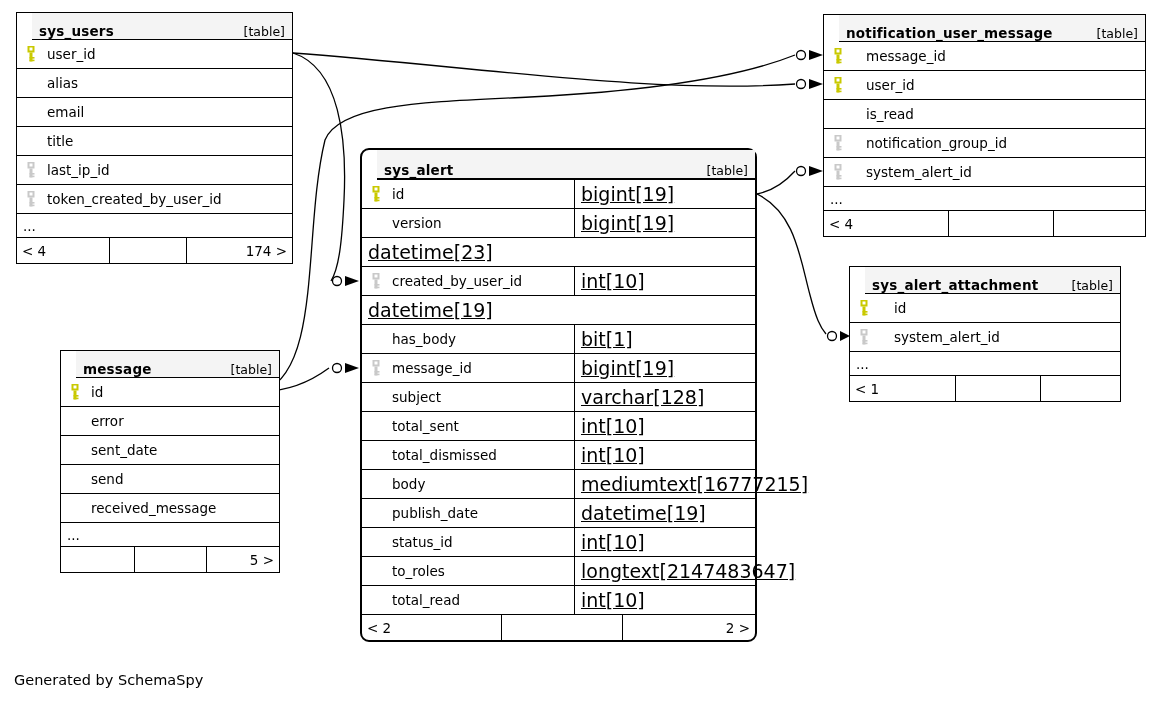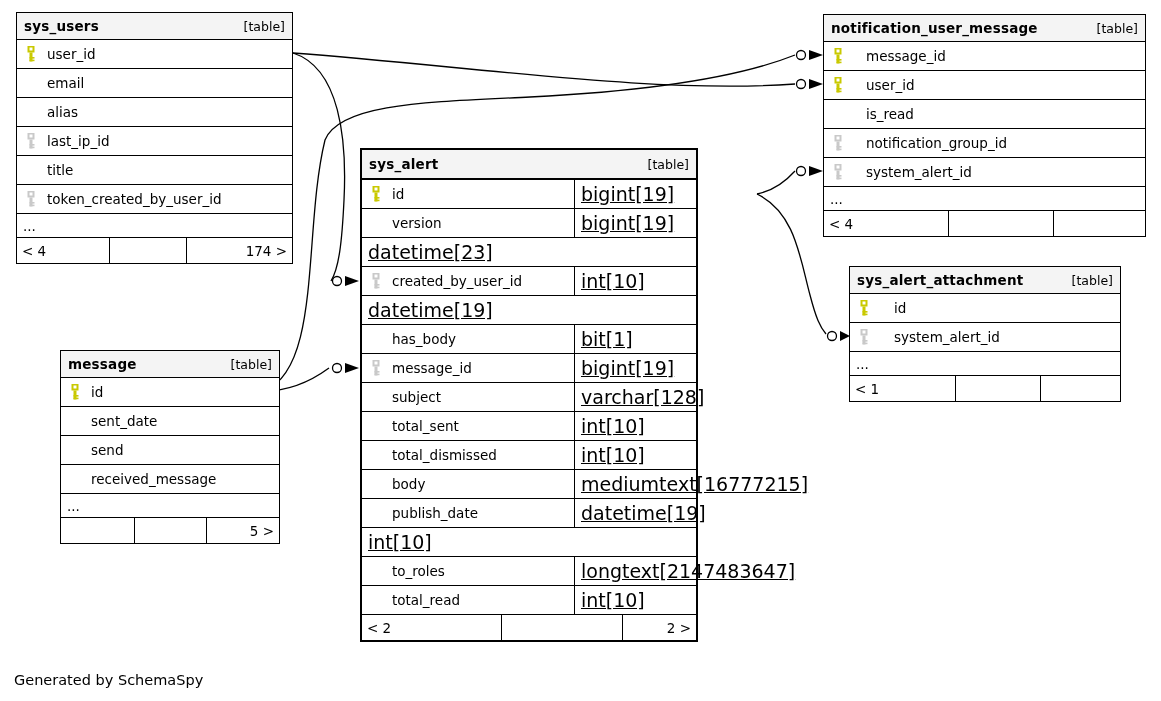--- a/index.html
+++ b/index.html
@@ -3,21 +3,21 @@
 <meta charset="utf-8">
 <style>
   html,body{margin:0;padding:0;background:#fff;}
   #canvas{position:relative;width:1161px;height:701px;background:#ffffff;overflow:hidden;
           font-family:"DejaVu Sans","Liberation Sans",sans-serif;color:#000;}
   #edges{position:absolute;left:0;top:0;width:1161px;height:701px;}
 
   .tbl{position:absolute;background:#fff;border:1.3px solid #000;box-sizing:border-box;}
   .tbl.focus{border:2.5px solid #000;}
   .hdr{height:27px;background:#f4f4f4;border-bottom:1.3px solid #000;display:flex;
-       align-items:center;justify-content:space-between;padding:0 7px;box-sizing:border-box;}
+       align-items:flex-end;justify-content:space-between;padding:0 7px;box-sizing:border-box;margin-left:15px;}
   .focus .hdr{height:30px;border-bottom:2px solid #000;}
   .tname{font-weight:bold;font-size:13.5px;letter-spacing:.2px;}
   .ttag{font-size:12.5px;}
   .row{height:29px;border-bottom:1px solid #000;display:flex;align-items:center;
        box-sizing:border-box;font-size:13.5px;}
   .keyslot{flex:0 0 22px;margin-left:8px;display:flex;align-items:center;}
   .keyslot svg{display:block;}
   .pk{color:#c9c900;}
   .fk{color:#c9c9c9;}
   .fname{white-space:nowrap;}
@@ -75,41 +75,41 @@
             <rect x="4.5" y="2.5" width="3" height="3" fill="#fff"></rect>
             <rect x="4.5" y="7.5" width="3" height="9" fill="currentColor"></rect>
             <rect x="4.5" y="12" width="5" height="1.6" fill="currentColor"></rect>
             <rect x="4.5" y="14.6" width="5" height="1.6" fill="currentColor"></rect>
           </svg>
         </span>
     <span class="fname">user_id</span>
   </div>
   <div class="row">
     <span class="keyslot"></span>
+    <span class="fname">alias</span>
+  </div>
+  <div class="row">
+    <span class="keyslot"></span>
     <span class="fname">email</span>
   </div>
   <div class="row">
     <span class="keyslot"></span>
-    <span class="fname">alias</span>
+    <span class="fname">title</span>
   </div>
   <div class="row">
     <span class="keyslot fk">
           <svg width="12" height="18" viewBox="0 0 12 18">
             <rect x="2.5" y="1" width="7" height="6.5" fill="currentColor"></rect>
             <rect x="4.5" y="2.5" width="3" height="3" fill="#fff"></rect>
             <rect x="4.5" y="7.5" width="3" height="9" fill="currentColor"></rect>
             <rect x="4.5" y="12" width="5" height="1.6" fill="currentColor"></rect>
             <rect x="4.5" y="14.6" width="5" height="1.6" fill="currentColor"></rect>
           </svg>
         </span>
     <span class="fname">last_ip_id</span>
-  </div>
-  <div class="row">
-    <span class="keyslot"></span>
-    <span class="fname">title</span>
   </div>
   <div class="row">
     <span class="keyslot fk">
           <svg width="12" height="18" viewBox="0 0 12 18">
             <rect x="2.5" y="1" width="7" height="6.5" fill="currentColor"></rect>
             <rect x="4.5" y="2.5" width="3" height="3" fill="#fff"></rect>
             <rect x="4.5" y="7.5" width="3" height="9" fill="currentColor"></rect>
             <rect x="4.5" y="12" width="5" height="1.6" fill="currentColor"></rect>
             <rect x="4.5" y="14.6" width="5" height="1.6" fill="currentColor"></rect>
           </svg>
@@ -136,39 +136,43 @@
             <rect x="4.5" y="2.5" width="3" height="3" fill="#fff"></rect>
             <rect x="4.5" y="7.5" width="3" height="9" fill="currentColor"></rect>
             <rect x="4.5" y="12" width="5" height="1.6" fill="currentColor"></rect>
             <rect x="4.5" y="14.6" width="5" height="1.6" fill="currentColor"></rect>
           </svg>
         </span>
     <span class="fname">id</span>
   </div>
   <div class="row">
     <span class="keyslot"></span>
+    <span class="fname">error</span>
+  </div>
+  <div class="row">
+    <span class="keyslot"></span>
     <span class="fname">sent_date</span>
   </div>
   <div class="row">
     <span class="keyslot"></span>
     <span class="fname">send</span>
   </div>
   <div class="row">
     <span class="keyslot"></span>
     <span class="fname">received_message</span>
   </div>
   <div class="dots">...</div>
   <div class="foot">
     <span class="fc" style="flex:0 0 73px;"></span>
     <span class="fc" style="flex:0 0 72px;"></span>
     <span class="fc right" style="flex:1;">5 &gt;</span>
   </div>
 </div>
 
-<div class="tbl focus" style="left:360px;top:148px;width:338px;">
+<div class="tbl focus" style="left:360px;top:148px;width:397px;border-radius:9px;">
   <div class="hdr">
     <span class="tname">sys_alert</span>
     <span class="ttag">[table]</span>
   </div>
   <div class="row">
     <span class="cname">
           <span class="keyslot pk">
             <svg width="12" height="18" viewBox="0 0 12 18">
               <rect x="2.5" y="1" width="7" height="6.5" fill="currentColor"></rect>
               <rect x="4.5" y="2.5" width="3" height="3" fill="#fff"></rect>
@@ -260,20 +264,24 @@
     <span class="ctype">mediumtext[16777215]</span>
   </div>
   <div class="row">
     <span class="cname">
           <span class="keyslot"></span>
           <span class="fname">publish_date</span>
         </span>
     <span class="ctype">datetime[19]</span>
   </div>
   <div class="row">
+    <span class="cname">
+          <span class="keyslot"></span>
+          <span class="fname">status_id</span>
+        </span>
     <span class="ctype">int[10]</span>
   </div>
   <div class="row">
     <span class="cname">
           <span class="keyslot"></span>
           <span class="fname">to_roles</span>
         </span>
     <span class="ctype">longtext[2147483647]</span>
   </div>
   <div class="row">

